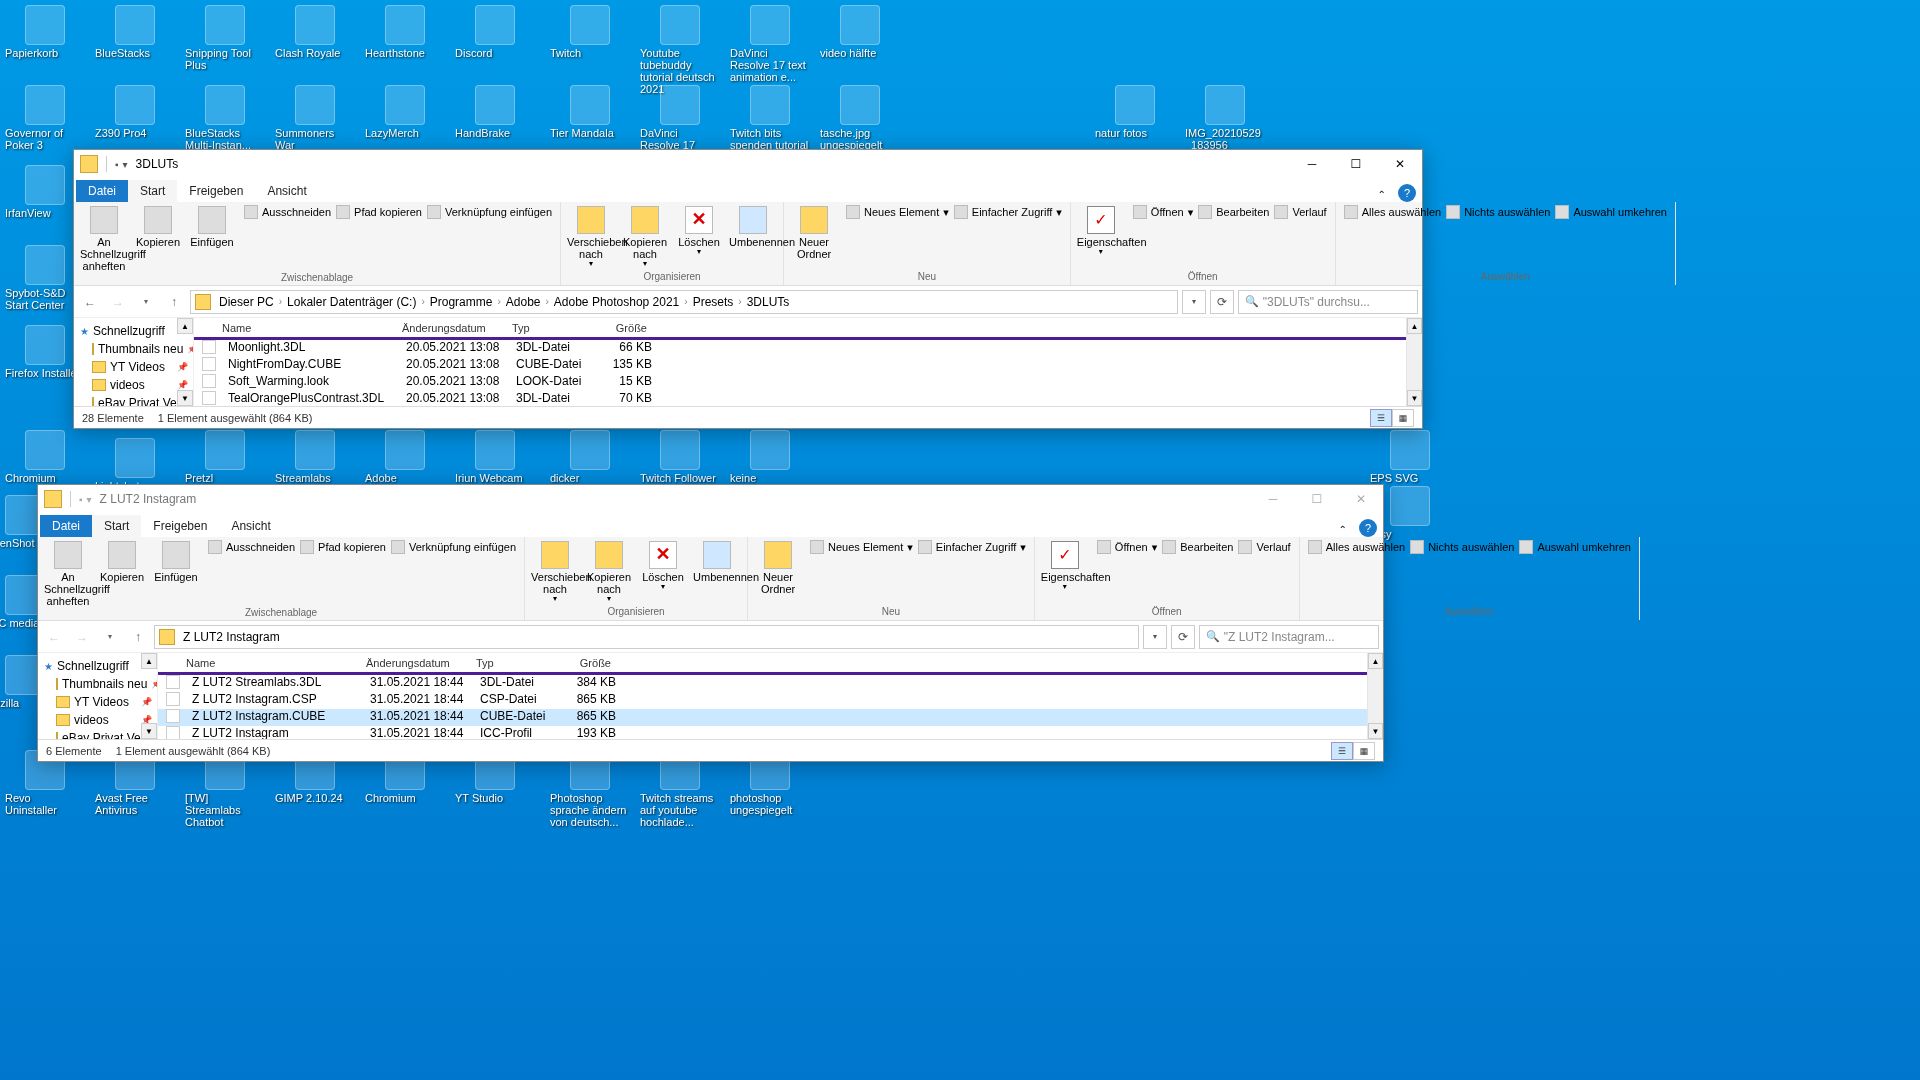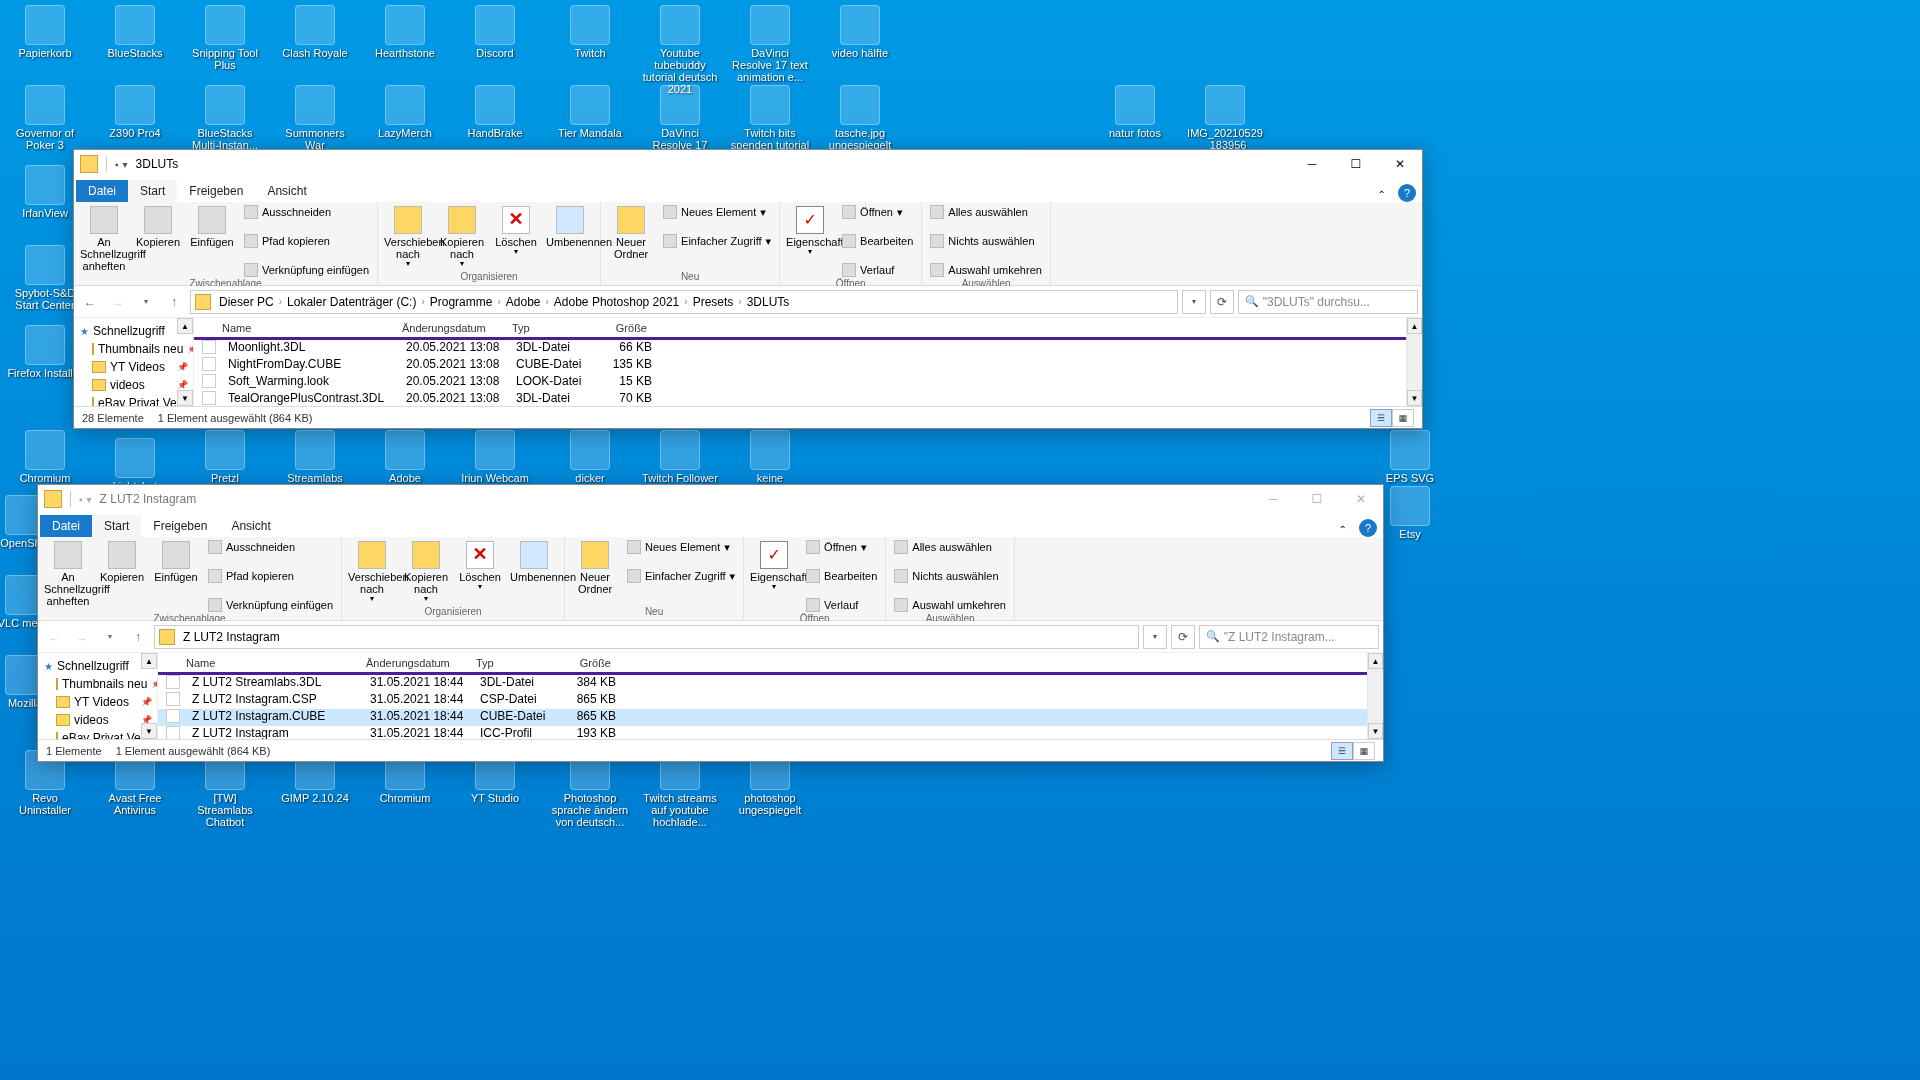--- a/index.html
+++ b/index.html
@@ -1,20 +1,20 @@
 <!DOCTYPE html>
 <html><head>
 <meta charset="utf-8">
 <style>
 * { margin: 0; padding: 0; box-sizing: border-box; font-family: 'Segoe UI', Tahoma, sans-serif; }
 body { width: 1920px; height: 1080px; background: linear-gradient(180deg, #0099e5, #0077cc); position: relative; overflow: hidden; }
 
 
 .desktop-icons { position: absolute; inset: 0; padding: 5px 10px; }
-.desktop-icon { position: absolute; width: 80px; text-align: center; color: #fff; font-size: 11px; text-shadow: 1px 1px 2px rgba(0,0,0,0.8); cursor: pointer; }
+.desktop-icon { position: absolute; width: 80px; color: #fff; font-size: 11px; text-shadow: 1px 1px 2px rgba(0,0,0,0.8); cursor: pointer; }
 .desktop-icon .icon-img { width: 40px; height: 40px; margin: 0 auto 2px; background: rgba(255,255,255,0.2); border: 1px solid rgba(255,255,255,0.3); border-radius: 4px; }
 .desktop-icon .label { line-height: 1.1; word-wrap: break-word; }
 
 
 .explorer { position: absolute; background: #fff; border: 1px solid #888; box-shadow: 0 4px 20px rgba(0,0,0,0.3); display: flex; flex-direction: column; }
 .explorer.inactive .titlebar { background: #fff; color: #777; }
 
 .titlebar { height: 28px; background: #fff; display: flex; align-items: center; padding: 0 0 0 6px; font-size: 12px; color: #000; }
 .titlebar .qat { display: flex; gap: 4px; align-items: center; }
 .titlebar .qat-icon { width: 18px; height: 18px; background: #fdd663; border: 1px solid #caa33a; }
@@ -32,21 +32,21 @@
 .ribbon-help { width:18px; height:18px; border-radius:50%; background:#1979ca; color:#fff; font-size:11px; display:flex; align-items:center; justify-content:center; margin:0 6px; cursor:pointer; }
 
 .ribbon { height: 84px; background: #f5f5f5; border-bottom: 1px solid #ddd; display: flex; font-size: 11px; }
 .ribbon-group { border-right: 1px solid #e2e2e2; padding: 2px 6px; display: flex; flex-direction: column; justify-content: space-between; }
 .ribbon-group-content { display: flex; gap: 6px; align-items: flex-start; flex:1; }
 .ribbon-group-label { text-align: center; color: #666; font-size: 10px; padding-bottom:1px; }
 .ribbon-btn-large { width: 48px; text-align: center; padding-top: 2px; cursor: pointer; line-height: 1.1; }
 .ribbon-btn-large .ri { width: 28px; height: 28px; margin: 0 auto 2px; background: #ddd; border: 1px solid #bbb; }
 .ribbon-btn-small { display: flex; align-items: center; gap: 4px; padding: 1px 2px; cursor: pointer; white-space: nowrap; }
 .ribbon-btn-small .ri { width: 14px; height: 14px; background: #ddd; border: 1px solid #bbb; }
-.ribbon-col { display: flex; flex-direction: column; gap: 13px; }
+.ribbon-col { display: flex; flex-direction: row; gap: 1px; }
 .ri.move { background: #fdd663; }
 .ri.copy { background: #fdd663; }
 .ri.del { background: #fff; position:relative; }
 .ri.del::after { content:"✕"; color:#d00; font-weight:bold; position:absolute; inset:0; display:flex; align-items:center; justify-content:center; font-size:18px; }
 .ri.rename { background:#cfe7ff; }
 .ri.folder { background:#fdd663; }
 .ri.check { background:#fff; border:1px solid #888; position:relative; }
 .ri.check::after { content:"✓"; color:#d00; position:absolute; inset:0; display:flex; align-items:center; justify-content:center; font-size:16px; }
 
 .addressbar { height: 32px; background: #fff; display: flex; align-items: center; gap: 4px; padding: 2px 4px; border-bottom:1px solid #eee; }
@@ -759,21 +759,21 @@
         </div>
     </div>
     <div class="right-scroll">
       <div class="sb-btn">▲</div>
       <div style="position:absolute;bottom:0;left:0;right:0">
           <div class="sb-btn">▼</div>
         </div>
     </div>
   </div>
   <div class="statusbar">
-    <span>1 Elemente</span>
+    <span>6 Elemente</span>
     <span style="margin-left:14px">1 Element ausgewählt (864 KB)</span>
     <div class="spacer"></div>
     <div class="view-switch">
       <div class="vb active">☰</div>
       <div class="vb">▦</div>
     </div>
   </div>
 </div>
 
 </body></html>

